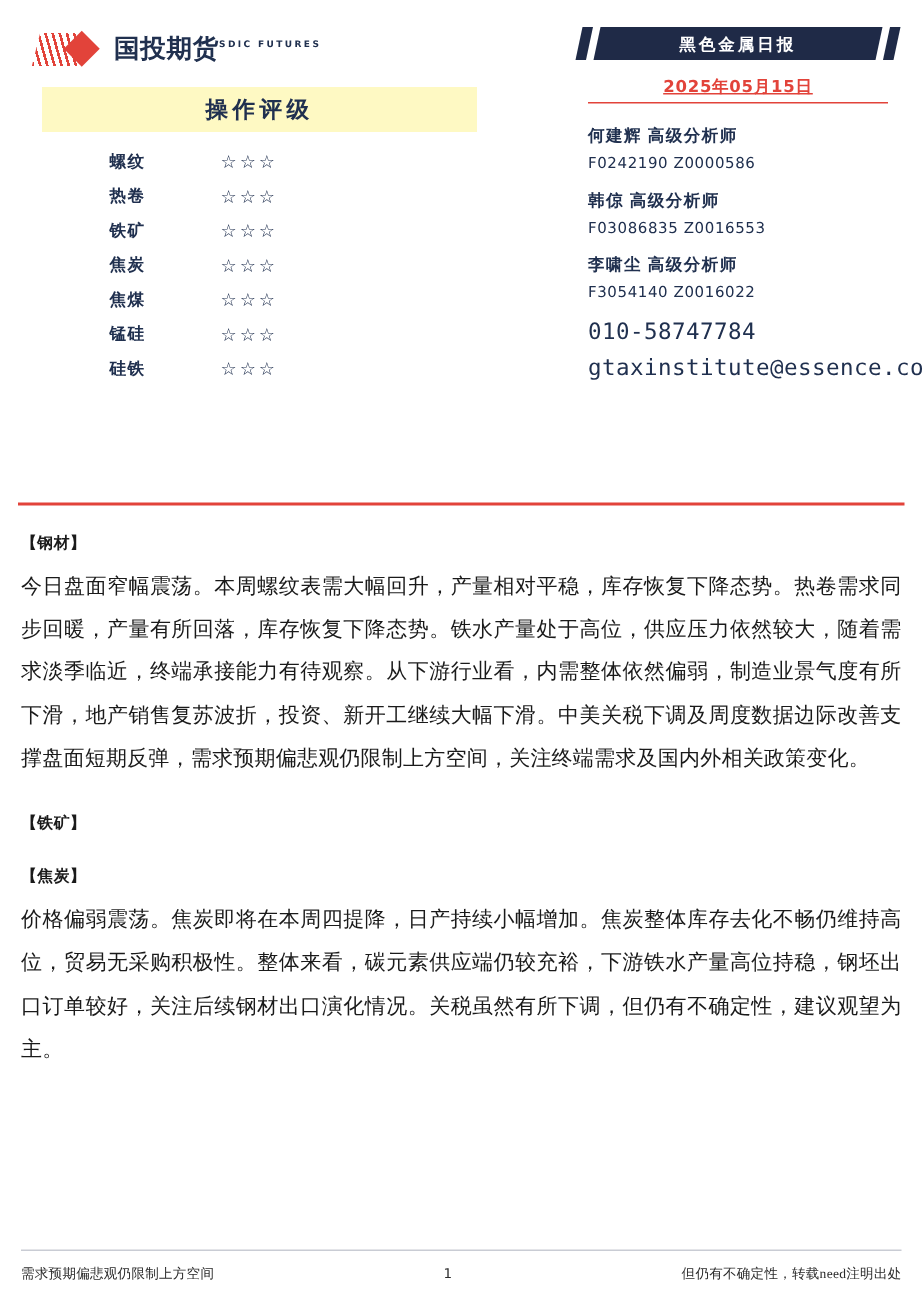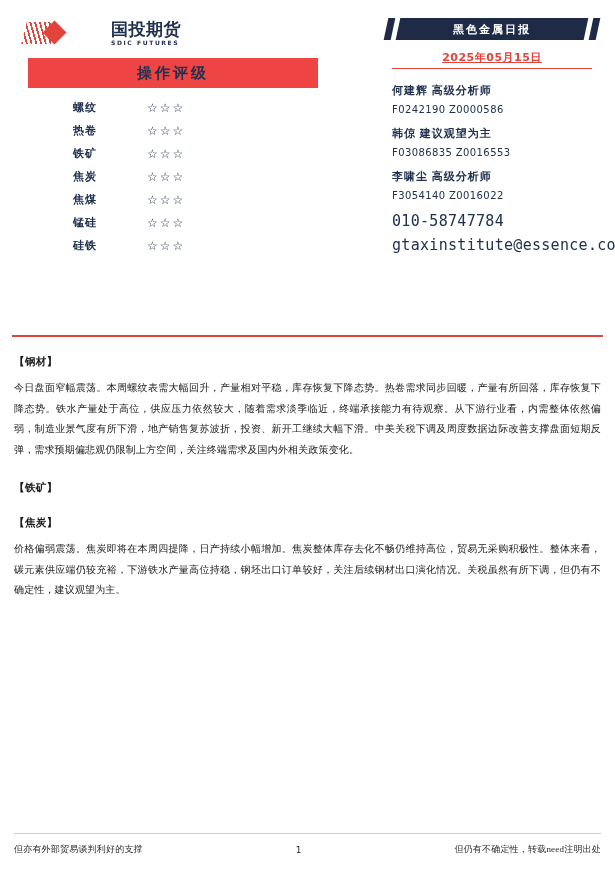--- a/index.html
+++ b/index.html
@@ -58,23 +58,22 @@
     position: absolute;
     left: 22px;
     top: 4px;
     width: 17px;
     height: 17px;
     background: #e2433a;
     transform: rotate(45deg);
   }
   .logo-text {
     display: flex;
-    flex-direction: column;
+    flex-direction: row;
     line-height: 1;
-    margin-left: 35px;
   }
   .logo-cn {
     font-family: "DejaVu Sans", sans-serif;
     font-size: 17px;
     font-weight: bold;
     color: #20304f;
     letter-spacing: 0.5px;
   }
   .logo-en {
     font-family: "DejaVu Sans", sans-serif;
@@ -86,21 +85,21 @@
   }
 
   
   .rating-card {
     position: absolute;
     left: 28px;
     top: 58px;
     width: 290px;
   }
   .rating-title-bar {
-    background: #ef4444;
+    background: #fef9c3;
     height: 30px;
     display: flex;
     align-items: center;
     justify-content: center;
   }
   .rating-title {
     font-size: 15px;
     font-weight: bold;
     color: #20304f;
     letter-spacing: 3px;
@@ -228,21 +227,21 @@
   }
   .section { margin-bottom: 21px; }
   .section-head {
     font-size: 10.5px;
     font-weight: bold;
     color: #1a1a1a;
     margin-bottom: 9px;
     letter-spacing: 0.4px;
   }
   .section-body {
-    font-size: 10px;
+    font-size: 14px;
     line-height: 2.05;
     color: #1a1a1a;
     text-align: justify;
     letter-spacing: 0.15px;
   }
 
   
   .footer {
     position: absolute;
     left: 14px;
@@ -331,21 +330,21 @@
       </div>
       <div class="date-line">2025年05月15日</div>
       <div class="date-rule"></div>
 
       <div class="analysts">
         <div class="analyst">
           <div class="analyst-name">何建辉 高级分析师</div>
           <div class="analyst-code">F0242190 Z0000586</div>
         </div>
         <div class="analyst">
-          <div class="analyst-name">韩倞 建议观望为主</div>
+          <div class="analyst-name">韩倞 高级分析师</div>
           <div class="analyst-code">F03086835 Z0016553</div>
         </div>
         <div class="analyst">
           <div class="analyst-name">李啸尘 高级分析师</div>
           <div class="analyst-code">F3054140 Z0016022</div>
         </div>
       </div>
 
       <div class="contact">
         <div class="contact-line">010-58747784</div>
@@ -366,19 +365,19 @@
     </div>
     <div class="section">
       <div class="section-head">【焦炭】</div>
       <div class="section-body">价格偏弱震荡。焦炭即将在本周四提降，日产持续小幅增加。焦炭整体库存去化不畅仍维持高位，贸易无采购积极性。整体来看，碳元素供应端仍较充裕，下游铁水产量高位持稳，钢坯出口订单较好，关注后续钢材出口演化情况。关税虽然有所下调，但仍有不确定性，建议观望为主。</div>
     </div>
   </div>
 
   <div class="footer">
     <div class="footer-rule"></div>
     <div class="footer-row">
-      <span class="footer-left">但亦有外部贸易谈判利好的支撑</span>
+      <span class="footer-left">需求预期偏悲观仍限制上方空间</span>
       <span class="footer-center">1</span>
       <span class="footer-right">但仍有不确定性，转载need注明出处</span>
     </div>
   </div>
 
 </div>
 
 </body></html>

